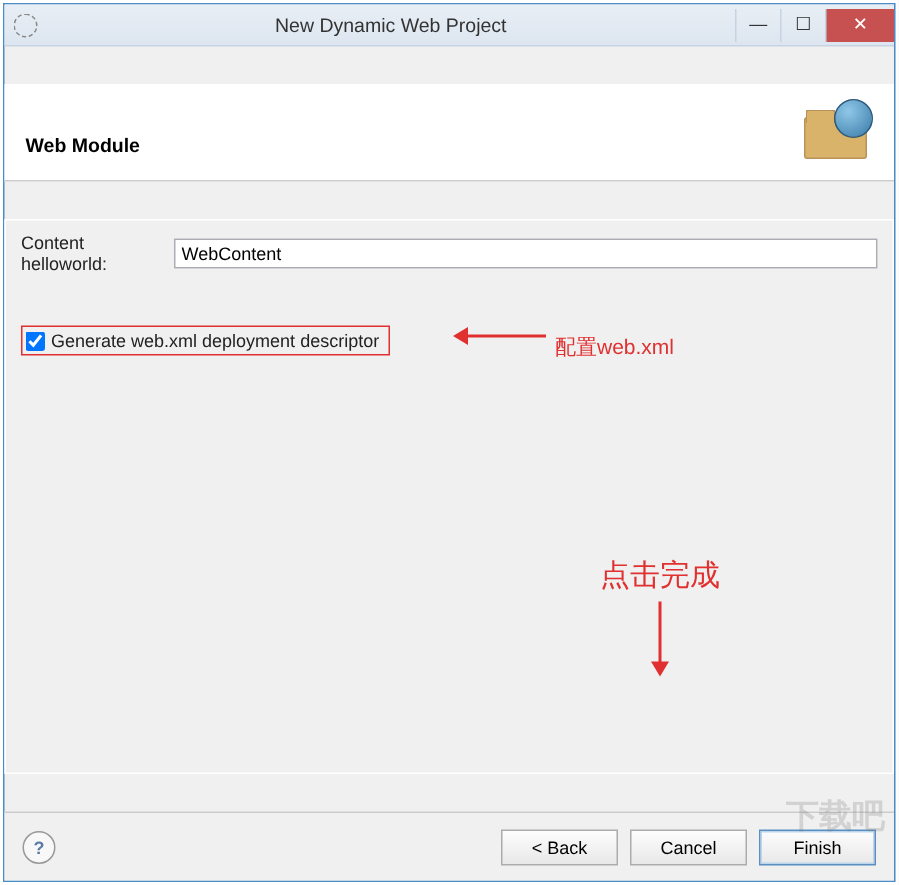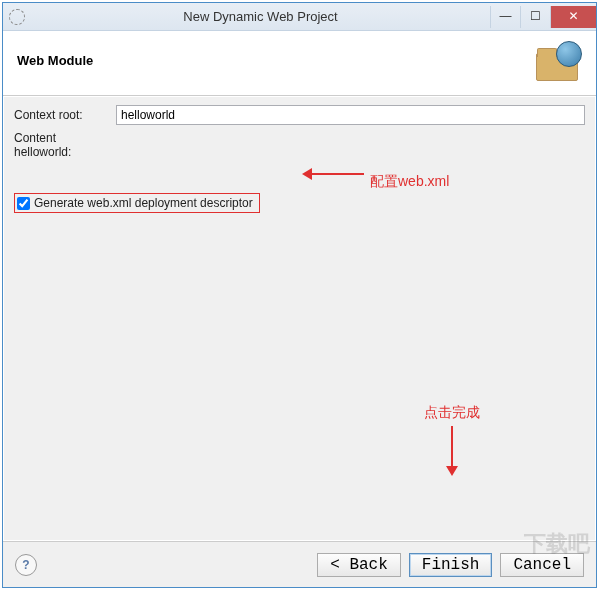--- a/index.html
+++ b/index.html
@@ -14,20 +14,21 @@
 }
 .window {
   width: 595px;
   height: 586px;
   margin: 2px;
   border: 1px solid #4a8cc7;
   background: #f0f0f0;
   display: flex;
   flex-direction: column;
   position: relative;
+  gap: 25px;
 }
 .titlebar {
   height: 28px;
   background: linear-gradient(#e8eef5, #dde6f0);
   display: flex;
   align-items: center;
   border-bottom: 1px solid #c5d3e2;
   position: relative;
 }
 .titlebar .app-icon {
@@ -40,21 +41,21 @@
 .win-ctrls { display: flex; }
 .win-btn {
   width: 30px; height: 22px; text-align: center; line-height: 20px;
   font-size: 12px; color: #333; border-left: 1px solid #c5d3e2;
 }
 .win-btn.close { background: #c75050; color: #fff; width: 46px; }
 .header {
   background: #fff;
   padding: 10px 14px 12px 14px;
   display: flex;
-  align-items: center;
+  align-items: flex-end;
   border-bottom: 1px solid #ccc;
 }
 .header-text { flex: 1; }
 .header-title { font-weight: bold; font-size: 13px; color: #000; margin-bottom: 4px; }
 .header-sub { font-size: 12px; color: #333; padding-left: 6px; }
 .header-icon {
   width: 48px; height: 42px; position: relative;
 }
 .folder {
   width: 42px; height: 28px; background: #d9b36a;
@@ -100,21 +101,21 @@
 }
 .arrow1 {
   width: 60px; height: 2px; background: #e03030; position: relative; margin-right: 6px;
 }
 .arrow1::before {
   content: ""; position: absolute; left: -8px; top: -5px;
   border: 6px solid transparent; border-right: 10px solid #e03030;
 }
 .annot2 {
   position: absolute; right: 115px; bottom: 66px;
-  color: #e03030; font-size: 14px; text-align: center;
+  color: #e03030; font-size: 20px; text-align: center;
 }
 .arrow2 {
   width: 2px; height: 48px; background: #e03030; margin: 4px auto 0 auto; position: relative;
 }
 .arrow2::after {
   content: ""; position: absolute; bottom: -8px; left: -5px;
   border: 6px solid transparent; border-top: 10px solid #e03030;
 }
 .footer {
   height: 46px; background: #f0f0f0; border-top: 1px solid #ccc;
@@ -122,21 +123,21 @@
 }
 .help-btn {
   width: 22px; height: 22px; border: 1px solid #999; border-radius: 50%;
   text-align: center; line-height: 20px; color: #5a7aa8; font-weight: bold;
   background: #f8f8f8;
 }
 .spacer { flex: 1; }
 .btn {
   height: 24px; min-width: 78px; margin-left: 8px;
   background: linear-gradient(#fdfdfd, #e8e8e8);
-  border: 1px solid #acacac; font-family: Liberation Mono, monospace; font-size: 16px;
+  border: 1px solid #acacac; font-family: Liberation Sans, sans-serif; font-size: 12px;
   padding: 0 12px; cursor: pointer;
 }
 .btn:disabled { color: #a0a0a0; }
 .btn.default { border: 1px solid #5a8fc0; box-shadow: 0 0 0 1px #bcd6ee inset; }
 .watermark {
   position: absolute; right: 6px; bottom: 28px;
   font-size: 22px; color: rgba(120,120,120,0.25); font-weight: bold;
   pointer-events: none;
 }
 </style>
@@ -160,25 +161,22 @@
       <div class="header-title">Web Module</div>
     </div>
     <div class="header-icon">
       <div class="folder"></div>
       <div class="globe"></div>
     </div>
   </div>
 
   <div class="content">
     <div class="form-row">
-      <label>Context root:</label>
-      <input type="text" value="helloworld" style="">
-    </div>
-    <div class="form-row">
       <label>Content helloworld:</label>
+      <input type="text" value="WebContent" style="">
     </div>
 
     <div class="checkbox-wrap">
       <input type="checkbox" checked="" style="">
       <label>Generate web.xml deployment descriptor</label>
     </div>
 
     <div class="annot1">
       <div class="arrow1"></div>
       <span>配置web.xml</span>
@@ -187,18 +185,18 @@
     <div class="annot2">
       <span>点击完成</span>
       <div class="arrow2"></div>
     </div>
   </div>
 
   <div class="footer">
     <div class="help-btn">?</div>
     <div class="spacer"></div>
     <button class="btn">&lt; Back</button>
+    <button class="btn">Cancel</button>
     <button class="btn default">Finish</button>
-    <button class="btn">Cancel</button>
   </div>
 
   <div class="watermark">下载吧</div>
 </div>
 
 </body></html>

